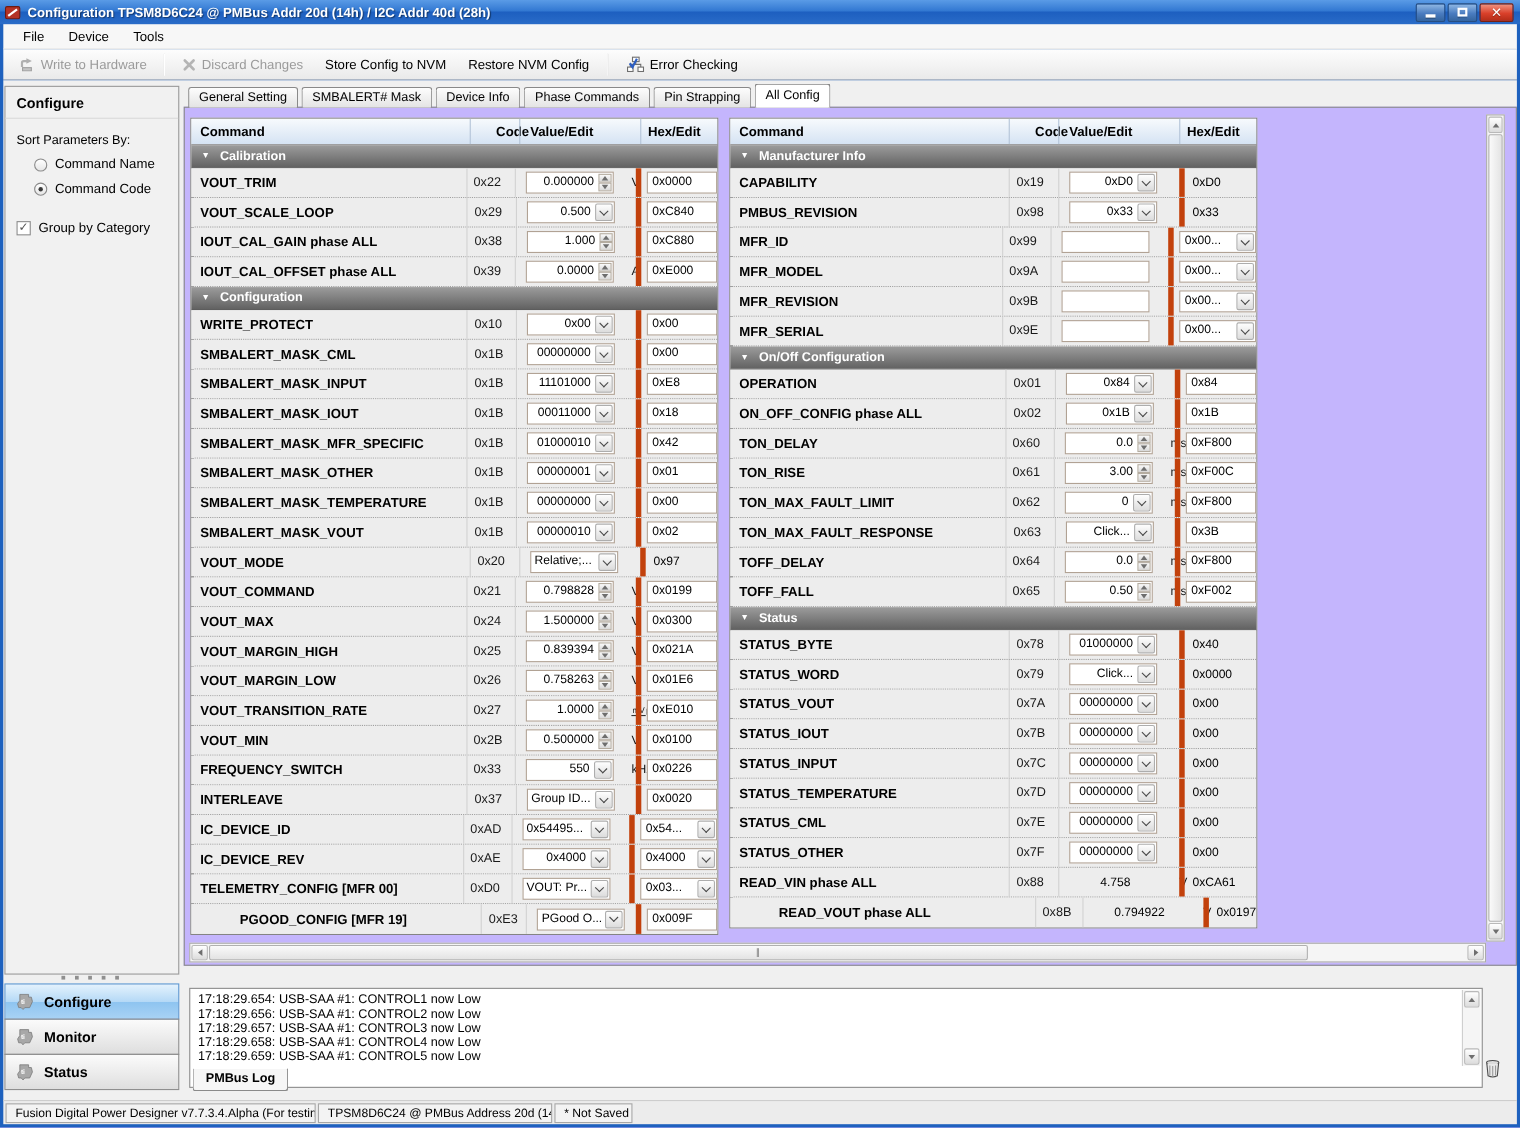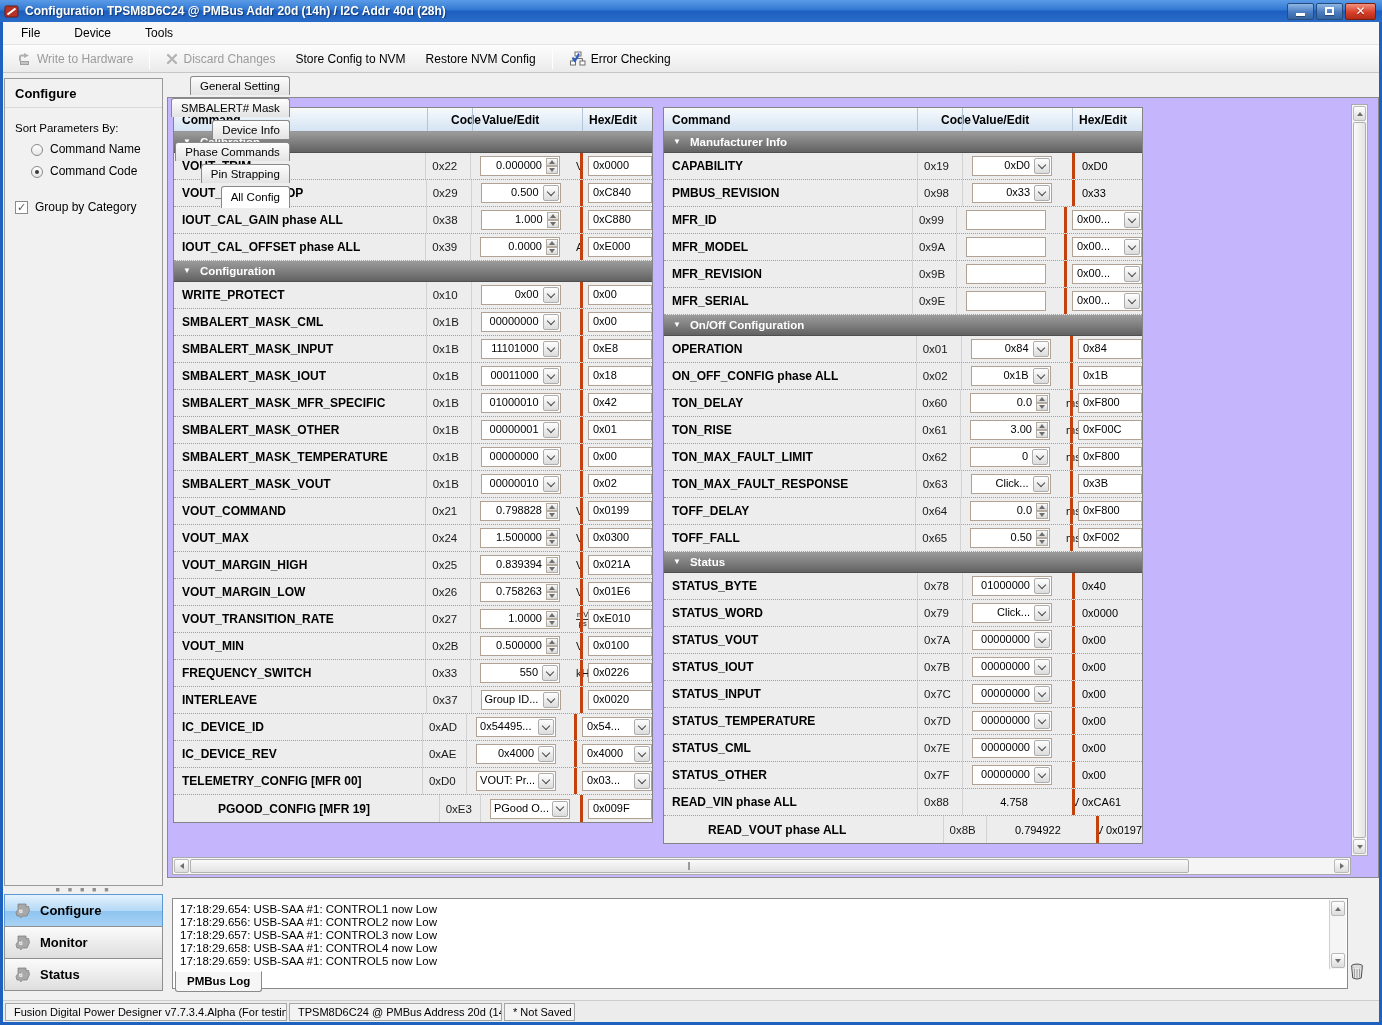--- a/index.html
+++ b/index.html
@@ -20,21 +20,21 @@
   }
   .titlebar .title { color:#fff; font-weight:bold; font-size:12px; text-shadow:1px 1px 1px rgba(0,0,0,.45); flex:1; white-space:nowrap; overflow:hidden;}
   .winbtns { display:flex; gap:2px; margin-right:2px;}
   .wbtn { width:27px; height:17px; border:1px solid #274d80; border-radius:2px;
     background:linear-gradient(#8fb7e4,#4a7cc0 55%,#35659f); display:flex; align-items:center; justify-content:center;}
   .wbtn.close { width:31px; background:linear-gradient(#f0927f,#d9402a 55%,#b22c18); border-color:#7a1f10;}
   .glyph-min { width:9px; height:3px; background:#fff; margin-top:7px; box-shadow:0 1px 0 rgba(0,0,0,.3);}
   .glyph-max { width:9px; height:8px; border:2px solid #fff; box-shadow:0 1px 1px rgba(0,0,0,.3);}
   .glyph-close { color:#fff; font-size:12px; font-weight:bold; line-height:12px; text-shadow:0 1px 1px rgba(0,0,0,.4);}
   
-  .menubar { position:absolute; left:3px; top:22px; width:1376px; height:23px; background:#f7f7f7; border-bottom:1px solid #e3e3e3; display:flex; align-items:center; padding-left:8px; gap:14px;}
+  .menubar { position:absolute; left:3px; top:22px; width:1376px; height:23px; background:#f7f7f7; border-bottom:1px solid #e3e3e3; display:flex; align-items:center; padding-left:8px; gap:2px;}
   .menu-item { padding:2px 10px; font-size:12px; }
   .toolbar { position:absolute; left:3px; top:45px; width:1376px; height:28px;
     background:linear-gradient(#fdfdfd,#eaeaea); border-bottom:1px solid #c6c6c6;
     display:flex; align-items:center; padding-left:6px; gap:4px;}
   .tbtn { display:flex; align-items:center; gap:5px; padding:3px 8px; font-size:12px; border-radius:2px;}
   .tbtn.disabled { color:#9b9b9b; }
   .tsep { width:1px; height:20px; background:#c2c2c2; border-right:1px solid #fff; margin:0 4px;}
   
   .chrome { position:absolute; left:3px; top:73px; width:1376px; height:927px; background:#f0f0f0;}
   
@@ -44,54 +44,54 @@
   .opt-row { display:flex; align-items:flex-end; gap:7px; margin:8px 0 0 26px; font-size:12px;}
   .opt-row.cbrow { margin:22px 0 0 10px;}
   .radio { width:12px; height:12px; border-radius:50%; border:1px solid #8a8a8a; background:linear-gradient(#fff,#e6e6e6); position:relative; flex:none;}
   .radio.sel::after { content:""; position:absolute; left:3px; top:3px; width:4px; height:4px; border-radius:50%; background:#3a3a3a;}
   .cbx { width:13px; height:13px; border:1px solid #8a8a8a; background:#fff; font-size:11px; line-height:11px; text-align:center; color:#555; flex:none;}
   .splitter { position:absolute; left:4px; top:886px; width:159px; text-align:center; color:#8f8f8f; font-size:7px; letter-spacing:3px;}
   .side-nav { position:absolute; left:4px; top:895px; width:159px;}
   .navbtn { height:33px; border:1px solid #8f8f8f; margin-top:-1px; display:flex; align-items:center; gap:9px; padding-left:9px; font-weight:bold; font-size:13px; background:linear-gradient(#fbfbfb,#dedede);}
   .navbtn.active { background:linear-gradient(#e4f2fd 0%,#b5d9f6 50%,#8ec4f0 52%,#a8d2f4 100%); border-color:#5c98d4;}
   
-  .tabbar { position:absolute; left:171px; top:76px; height:22px; display:flex; align-items:flex-end; gap:3px; z-index:5;flex-direction:column;}
+  .tabbar { position:absolute; left:171px; top:76px; height:22px; display:flex; align-items:flex-end; gap:3px; z-index:5;}
   .tab { height:19px; padding:0 9px; font-size:11.5px; line-height:18px; background:linear-gradient(#fdfdfd,#e3e3e3); border:1px solid #898989; border-bottom:none; border-radius:3px 3px 0 0;}
   .tab.active { height:22px; line-height:21px; background:#fff; position:relative; z-index:6;}
   
   .panel { position:absolute; left:167px; top:97px; width:1212px; height:781px; background:#c4b5fd; border:1px solid #8a8a8a; z-index:1;}
   .ptable { position:absolute; top:9px; width:480px; border:1px solid #848484; background:#ededed;}
   #table-left { left:5px; }
   #table-right { left:495px; }
   .thead { display:flex; height:24px; background:linear-gradient(#f7fafd,#d5e3f3); border-bottom:1px solid #979797; align-items:stretch;}
   .th { font-weight:bold; font-size:12px; display:flex; align-items:center;}
   .th0 { width:253px; padding-left:8px;}
   .th1 { width:45px; padding-left:23px; border-left:1px solid #b4c4d8;}
   .th2 { width:110px; padding-left:9px; border-left:1px solid #b4c4d8;}
   .th3 { flex:1; padding-left:6px; border-left:1px solid #b4c4d8;}
   .sechead { height:21px; background:linear-gradient(#9c9c9c,#626262); color:#fff; font-weight:bold; font-size:11.5px; display:flex; align-items:center; gap:9px; padding-left:9px; border-bottom:1px solid #4f4f4f;}
   .secarrow { font-size:8px; line-height:8px;}
   .trow { display:flex; height:27px; align-items:center; background:#ededed; border-bottom:1px dotted #9f9f9f;}
   .trow:last-child { border-bottom:none;padding-left:36px;}
   .c-name { width:253px; padding-left:8px; font-weight:bold; font-size:12px; white-space:nowrap; overflow:hidden;}
   .c-code { width:45px; padding-left:6px; font-size:11.5px; color:#1a1a1a; align-self:stretch; display:flex; align-items:center; border-left:1px solid #d2d2d2;}
   .c-value { width:110px; padding-left:9px; align-self:stretch; display:flex; align-items:center; gap:14px; border-left:1px solid #d2d2d2;}
-  .c-hex { flex:1; padding-left:5px; align-self:stretch; display:flex; align-items:center; border-left:3px solid #c2410c;}
+  .c-hex { flex:1; padding-left:5px; align-self:stretch; display:flex; align-items:center; border-left:5px solid #c2410c;}
   .vbox { width:80px; height:20px; background:#fff; border:1px solid #b1a294; display:flex; align-items:stretch; flex:none;}
   .vtext { flex:1; font-size:11px; text-align:right; padding:2px 3px 0; white-space:nowrap; overflow:hidden;}
   .vtext.left { text-align:left;}
   .spinner { width:14px; display:flex; flex-direction:column; padding:1px;}
   .sbtn { flex:1; background:linear-gradient(#fafafa,#d8d8d8); border:1px solid #b4aca0; display:flex; align-items:center; justify-content:center;}
   .tri-up { width:0; height:0; border-left:3px solid transparent; border-right:3px solid transparent; border-bottom:4px solid #6e6e6e;}
   .tri-dn { width:0; height:0; border-left:3px solid transparent; border-right:3px solid transparent; border-top:4px solid #6e6e6e;}
   .ddbtn { width:16px; margin:1px; background:linear-gradient(#fefefe,#dcdcdc); border:1px solid #adadad; border-radius:2px; display:flex; align-items:center; justify-content:center; flex:none;}
   .chev { width:6px; height:6px; border-left:1.6px solid #4a4a4a; border-bottom:1.6px solid #4a4a4a; transform:rotate(-45deg); margin-top:-3px;}
   .vplain { width:84px; text-align:center; font-size:11px; flex:none;}
   .unit { font-size:11px; color:#111; margin-left:2px; white-space:nowrap;}
-  .unit-frac { display:flex; flex-direction:column; align-items:center; font-size:7.5px; line-height:8px; color:#111; margin-left:2px;}
+  .unit-frac { display:flex; align-items:center; font-size:7.5px; line-height:8px; color:#111; margin-left:2px;}
   .unit-frac .top { border-bottom:1px solid #333; padding:0 1px;}
   .hbox { width:64px; height:20px; background:#fff; border:1px solid #b1a294; font-size:11px; padding:2px 4px 0; white-space:nowrap; overflow:hidden; flex:none;}
   .hbox.sel { display:flex; align-items:stretch; padding:0 0 0 4px; width:70px;}
   .htext { flex:1; font-size:11px; padding-top:2px; white-space:nowrap; overflow:hidden;}
   .hplain { font-size:11px; padding-left:2px;}
   
   .vscroll { position:absolute; right:10px; top:6px; width:17px; height:752px; border:1px solid #ababab; background:#f5f5f5; display:flex; flex-direction:column; padding:1px;}
   .vscroll .sar { height:15px; flex:none; border:1px solid #b9b9b9; border-radius:2px; background:linear-gradient(#fff,#dcdcdc); display:flex; align-items:center; justify-content:center;}
   .vthumb { flex:1; margin:1px 0; border:1px solid #b0b0b0; border-radius:2px; background:linear-gradient(90deg,#fafafa,#e3e3e3);}
   .hscroll { position:absolute; left:4px; top:759px; width:1179px; height:18px; border:1px solid #ababab; background:#f5f5f5; display:flex; padding:1px;}
@@ -452,20 +452,35 @@
             <span class="ddbtn">
               <span class="chev"></span>
             </span>
           </div>
         </div>
         <div class="c-hex">
           <div class="hbox">0x02</div>
         </div>
       </div>
       <div class="trow">
+        <div class="c-name">VOUT_MODE</div>
+        <div class="c-code">0x20</div>
+        <div class="c-value">
+          <div class="vbox">
+            <span class="vtext left">Relative;...</span>
+            <span class="ddbtn">
+              <span class="chev"></span>
+            </span>
+          </div>
+        </div>
+        <div class="c-hex">
+          <span class="hplain">0x97</span>
+        </div>
+      </div>
+      <div class="trow">
         <div class="c-name">VOUT_COMMAND</div>
         <div class="c-code">0x21</div>
         <div class="c-value">
           <div class="vbox">
             <span class="vtext">0.798828</span>
             <span class="spinner">
               <span class="sbtn">
                 <span class="tri-up"></span>
               </span>
               <span class="sbtn">

